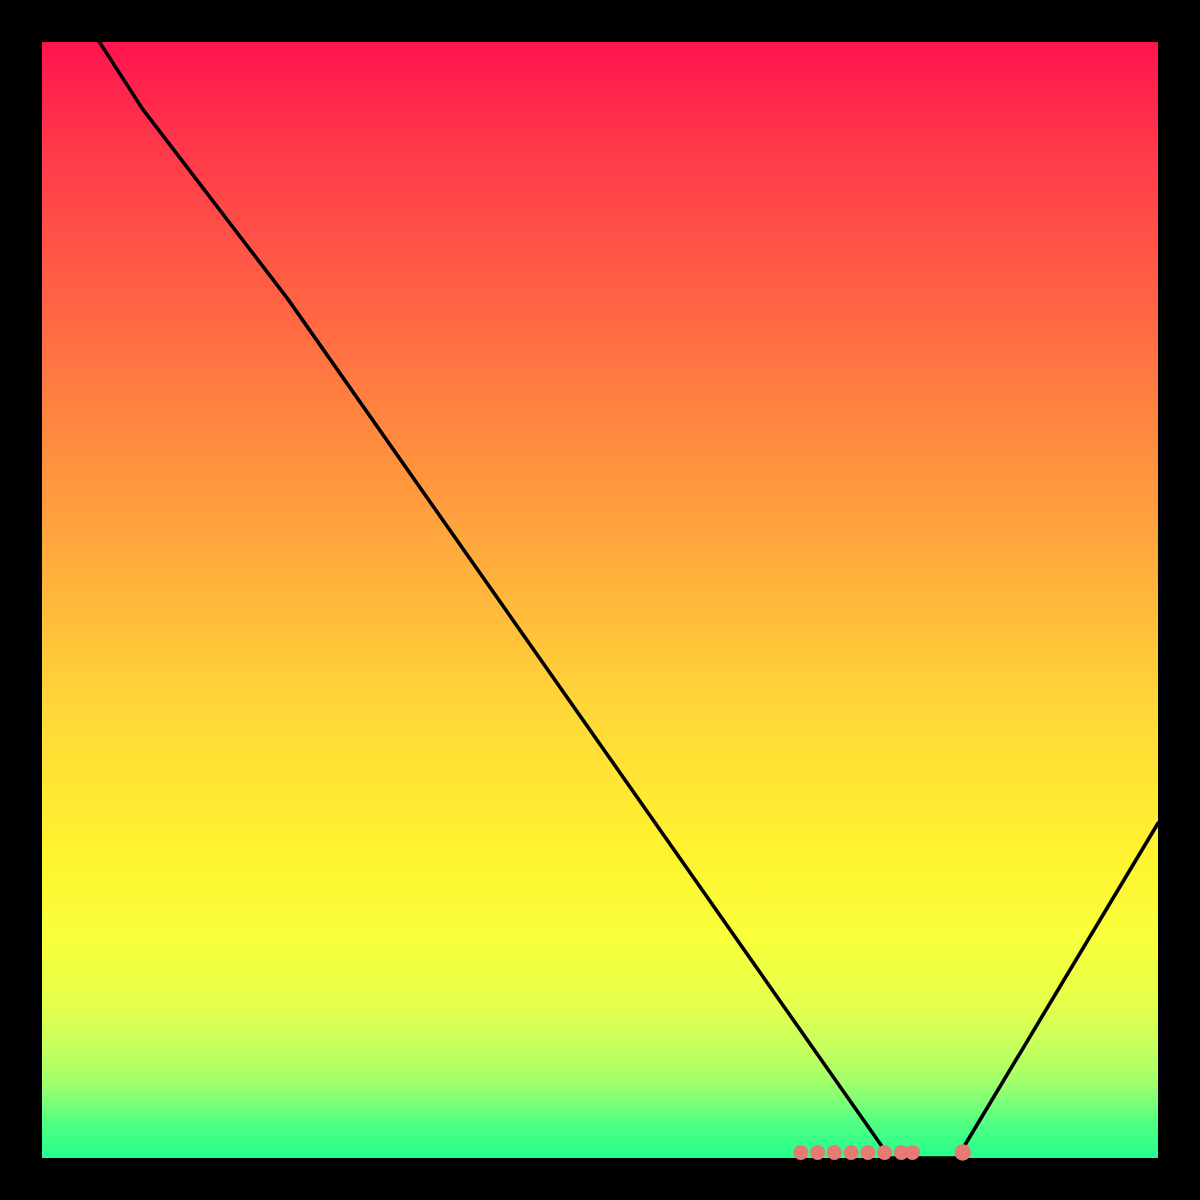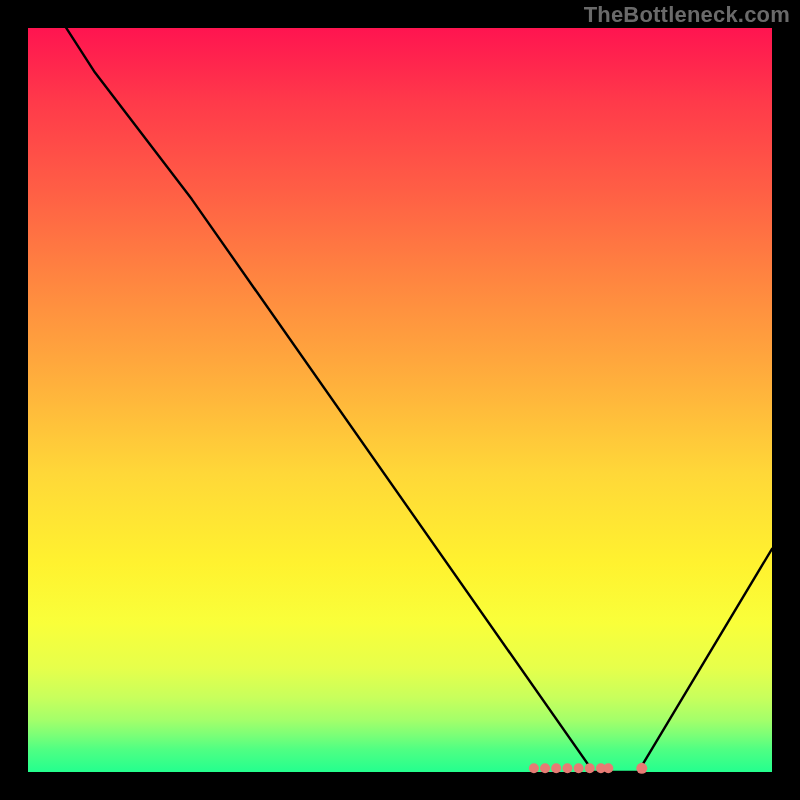--- a/index.html
+++ b/index.html
@@ -66,21 +66,20 @@
   }
   .dot {
     fill: #e77b74;
     stroke: none;
   }
 </style>
 </head>
 <body>
 
 <div class="frame">
-  <div class="watermark">TheBottleneck.com</div>
 
   <div class="plot"></div>
 
   <svg class="overlay" viewBox="0 0 744 744" preserveAspectRatio="none">
     <path id="curve-path" class="curve" d="M0.0 -59.5 L67.0 44.6 L163.7 171.1 L565.4 744.0 L610.1 744.0 L744.0 520.8"></path>
     <g id="marker-group">
         <circle cx="505.9" cy="740.3" r="5" class="dot"></circle>
         <circle cx="517.1" cy="740.3" r="5" class="dot"></circle>
         <circle cx="528.2" cy="740.3" r="5" class="dot"></circle>
         <circle cx="539.4" cy="740.3" r="5" class="dot"></circle>

